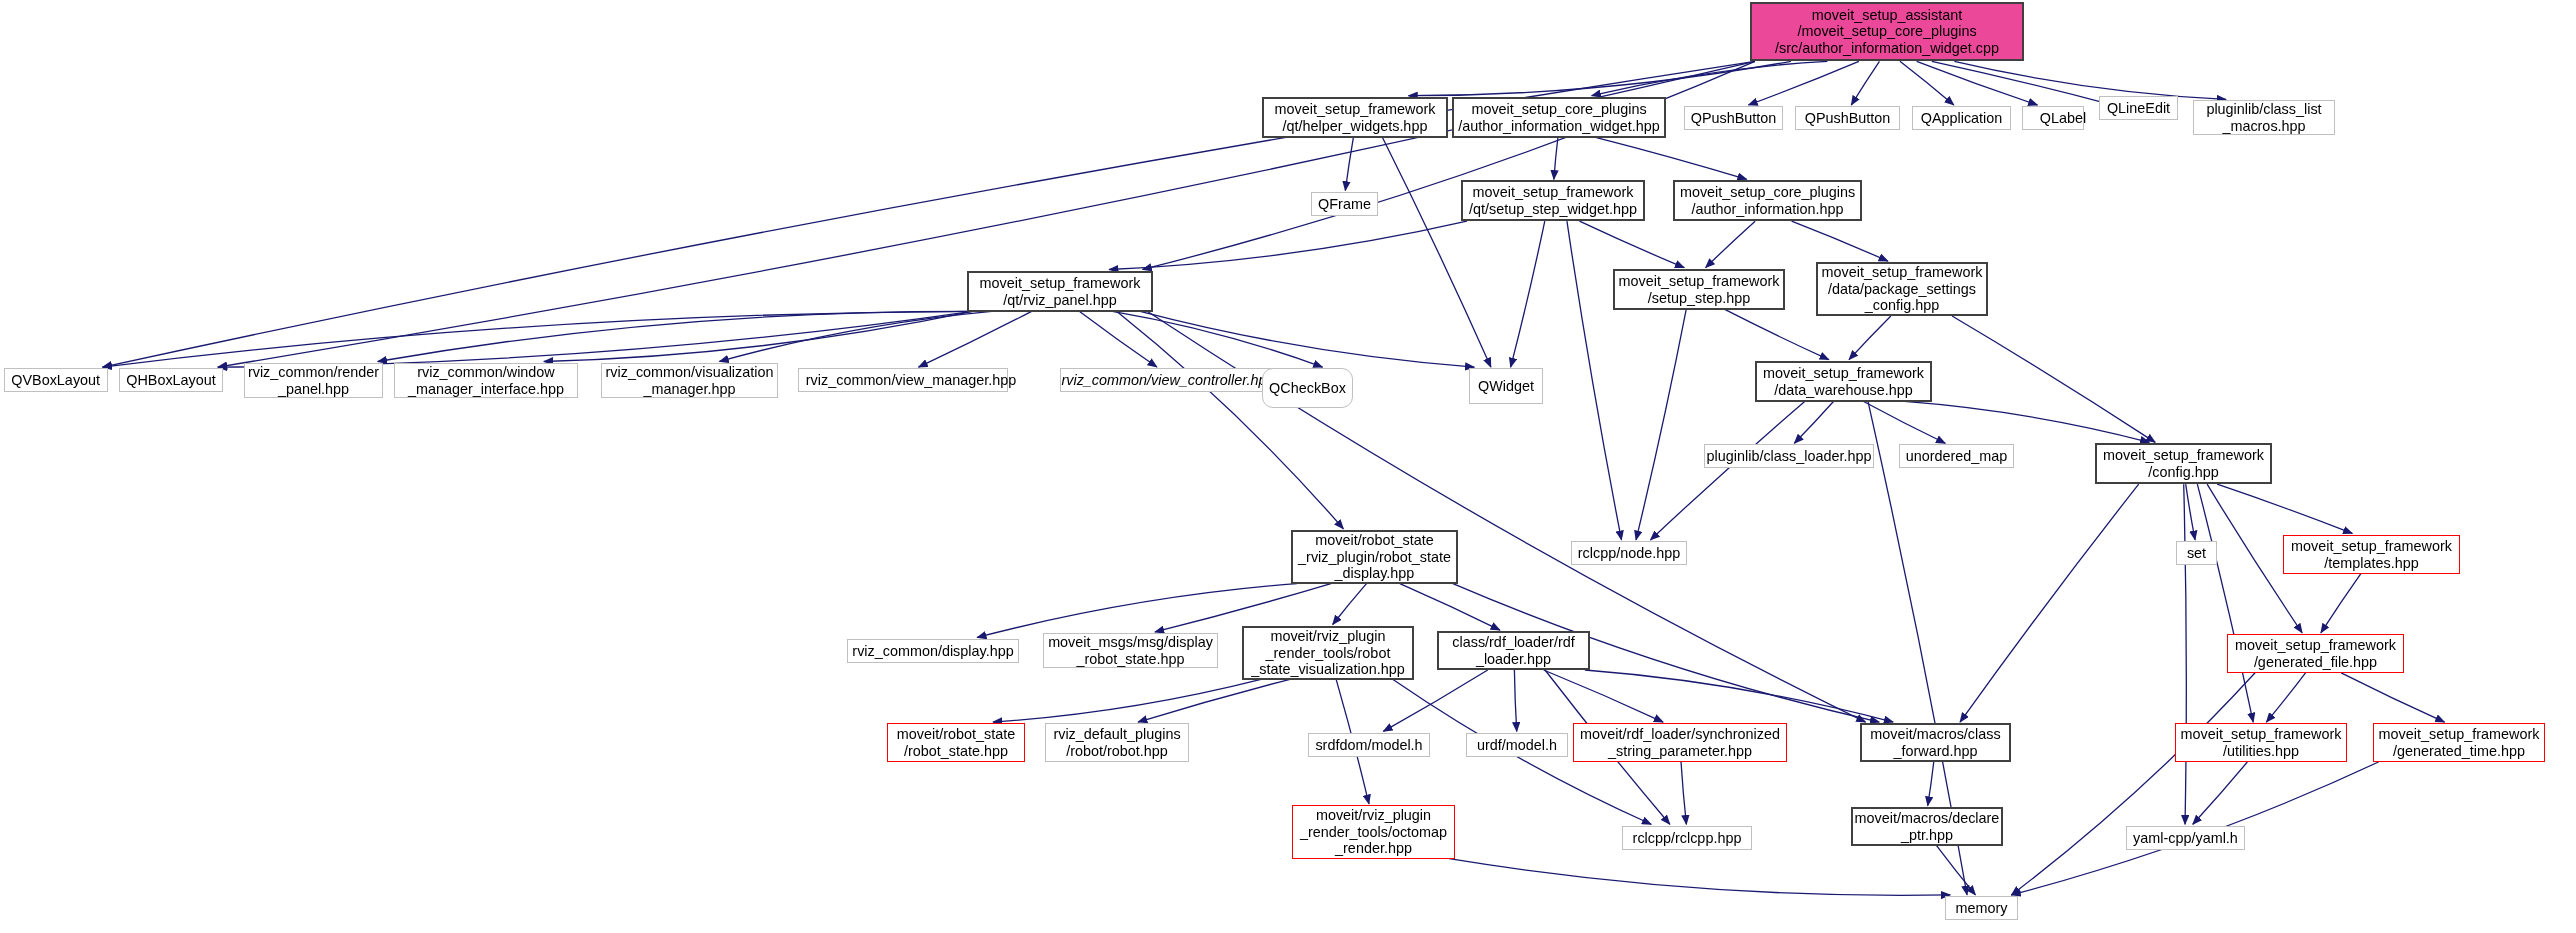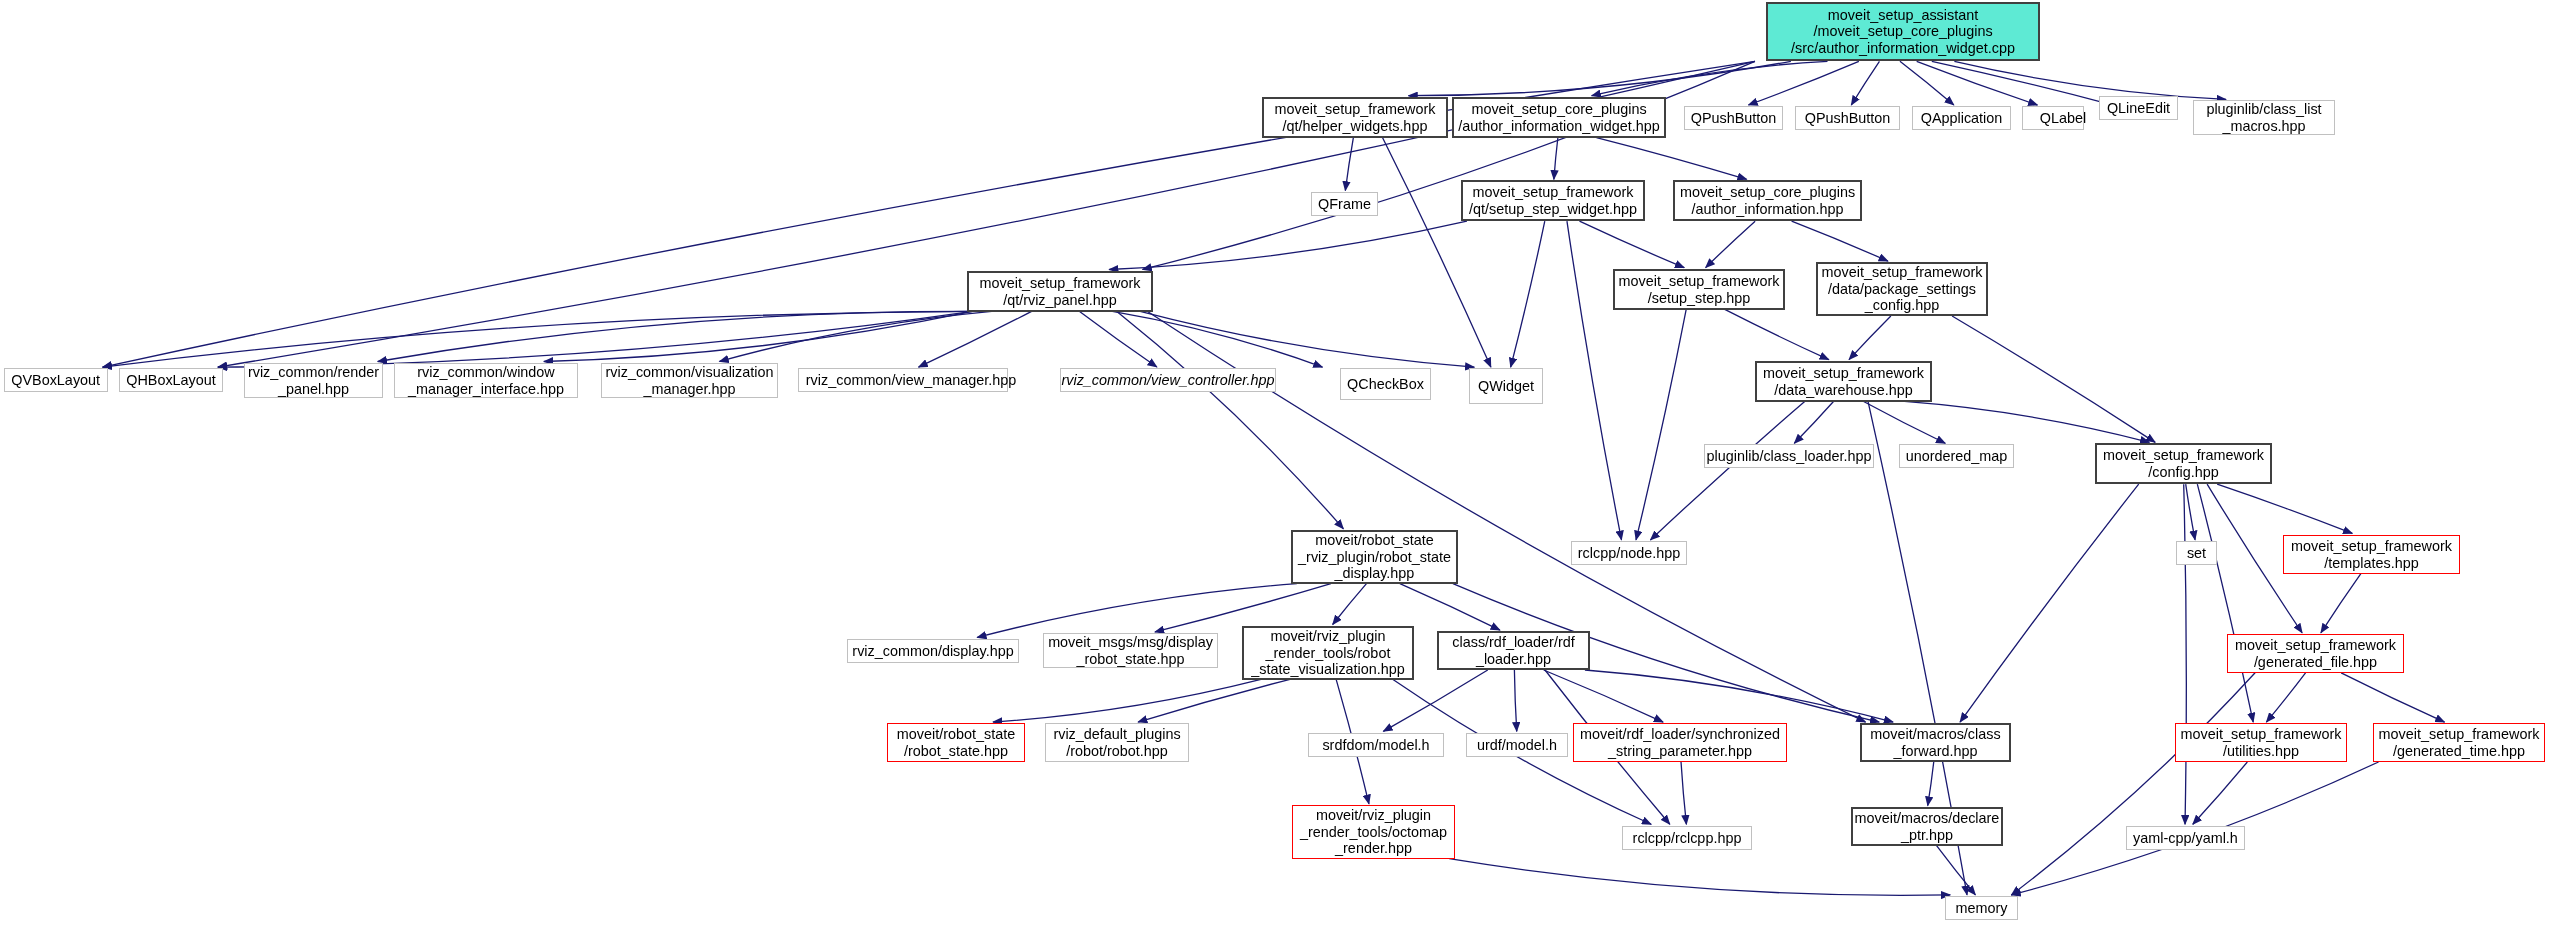--- a/index.html
+++ b/index.html
@@ -5,21 +5,21 @@
   html,body{margin:0;padding:0;background:#ffffff;}
   #canvas{position:relative;width:2576px;height:933px;background:#ffffff;
           font-family:"Liberation Sans","DejaVu Sans",sans-serif;overflow:hidden;}
   svg.edges{position:absolute;left:0;top:0;width:2576px;height:933px;pointer-events:none;}
   .node{position:absolute;box-sizing:border-box;display:flex;align-items:center;
         justify-content:center;text-align:center;background:#ffffff;
         font-size:14.4px;line-height:1.14;color:#000000;white-space:pre;}
   .node.b-grey{border:1.4px solid #c0c0c0;}
   .node.b-dark{border:2.3px solid #404040;}
   .node.b-red{border:1.9px solid #ff0000;}
-  .node.root{background:#5eead4;border:2.3px solid #404040;margin-left:16px;}
+  .node.root{background:#ec4899;border:2.3px solid #404040;}
 </style>
 </head>
 <body>
 
 <div id="canvas">
   <svg class="edges" id="edge-layer" viewBox="0 0 2771 1004" xmlns="http://www.w3.org/2000/svg">
     <defs>
       <marker id="arw" markerWidth="11" markerHeight="9" refX="10" refY="4.5" orient="auto" markerUnits="userSpaceOnUse">
         <path d="M0,0 L11,4.5 L0,9 z" fill="#191970"></path>
       </marker>
@@ -128,21 +128,21 @@
       <div class="node b-grey" style="left: 3.7px; top: 368px; width: 104px; height: 24px;">QVBoxLayout</div>
       <div class="node b-grey" style="left: 119px; top: 368px; width: 104px; height: 24px;">QHBoxLayout</div>
       <div class="node b-grey" style="left: 244px; top: 363px; width: 139px; height: 35px;">rviz_common/render
 _panel.hpp</div>
       <div class="node b-grey" style="left: 394px; top: 363px; width: 184px; height: 35px;">rviz_common/window
 _manager_interface.hpp</div>
       <div class="node b-grey" style="left: 601px; top: 363px; width: 177px; height: 35px;">rviz_common/visualization
 _manager.hpp</div>
       <div class="node b-grey" style="left: 798px; top: 368px; width: 210px; height: 24px; padding-left: 16px;">rviz_common/view_manager.hpp</div>
       <div class="node b-grey" style="left: 1060px; top: 368px; width: 216px; height: 24px; font-style: italic;">rviz_common/view_controller.hpp</div>
-      <div class="node b-grey" style="left: 1340px; top: 368px; width: 91px; height: 32px;">QCheckBox</div>
+      <div class="node b-grey" style="left: 1262px; top: 368px; width: 91px; height: 40px; border-radius: 11px;">QCheckBox</div>
       <div class="node b-grey" style="left: 1469px; top: 368px; width: 74px; height: 36px;">QWidget</div>
       <div class="node b-dark" style="left: 1755px; top: 361px; width: 177px; height: 41px;">moveit_setup_framework
 /data_warehouse.hpp</div>
       <div class="node b-grey" style="left: 1704px; top: 444px; width: 170px; height: 24px;">pluginlib/class_loader.hpp</div>
       <div class="node b-grey" style="left: 1899px; top: 444px; width: 115px; height: 24px;">unordered_map</div>
       <div class="node b-dark" style="left: 2095px; top: 443px; width: 177px; height: 41px;">moveit_setup_framework
 /config.hpp</div>
       <div class="node b-grey" style="left: 1571px; top: 541px; width: 116px; height: 24px;">rclcpp/node.hpp</div>
       <div class="node b-grey" style="left: 2176px; top: 541px; width: 41px; height: 24px;">set</div>
       <div class="node b-red" style="left: 2283px; top: 535px; width: 177px; height: 39px;">moveit_setup_framework
@@ -157,21 +157,21 @@
 _robot_state.hpp</div>
       <div class="node b-dark" style="left: 1242px; top: 626px; width: 172px; height: 54px;">moveit/rviz_plugin
 _render_tools/robot
 _state_visualization.hpp</div>
       <div class="node b-dark" style="left: 1437px; top: 631px; width: 153px; height: 39px;">class/rdf_loader/rdf
 _loader.hpp</div>
       <div class="node b-red" style="left: 887px; top: 723px; width: 138px; height: 39px;">moveit/robot_state
 /robot_state.hpp</div>
       <div class="node b-grey" style="left: 1045px; top: 723px; width: 144px; height: 39px;">rviz_default_plugins
 /robot/robot.hpp</div>
-      <div class="node b-grey" style="left: 1308px; top: 733px; width: 136px; height: 24px;">srdfdom/model.h</div>
+      <div class="node b-grey" style="left: 1308px; top: 733px; width: 122px; height: 24px;">srdfdom/model.h</div>
       <div class="node b-grey" style="left: 1466px; top: 733px; width: 102px; height: 24px;">urdf/model.h</div>
       <div class="node b-red" style="left: 1573px; top: 723px; width: 214px; height: 39px;">moveit/rdf_loader/synchronized
 _string_parameter.hpp</div>
       <div class="node b-dark" style="left: 1860px; top: 723px; width: 151px; height: 39px;">moveit/macros/class
 _forward.hpp</div>
       <div class="node b-red" style="left: 2175px; top: 723px; width: 172px; height: 39px;">moveit_setup_framework
 /utilities.hpp</div>
       <div class="node b-red" style="left: 2373px; top: 723px; width: 172px; height: 39px;">moveit_setup_framework
 /generated_time.hpp</div>
       <div class="node b-red" style="left: 1292px; top: 805px; width: 163px; height: 54px;">moveit/rviz_plugin

